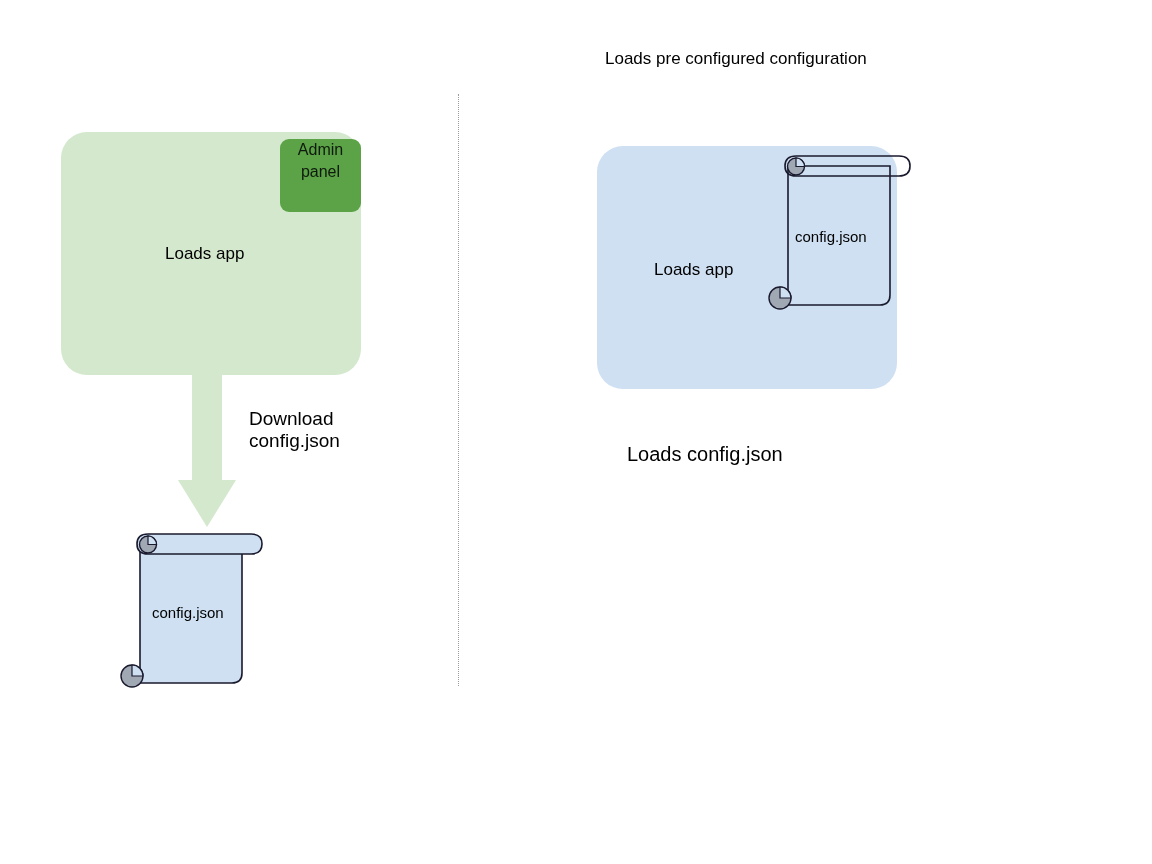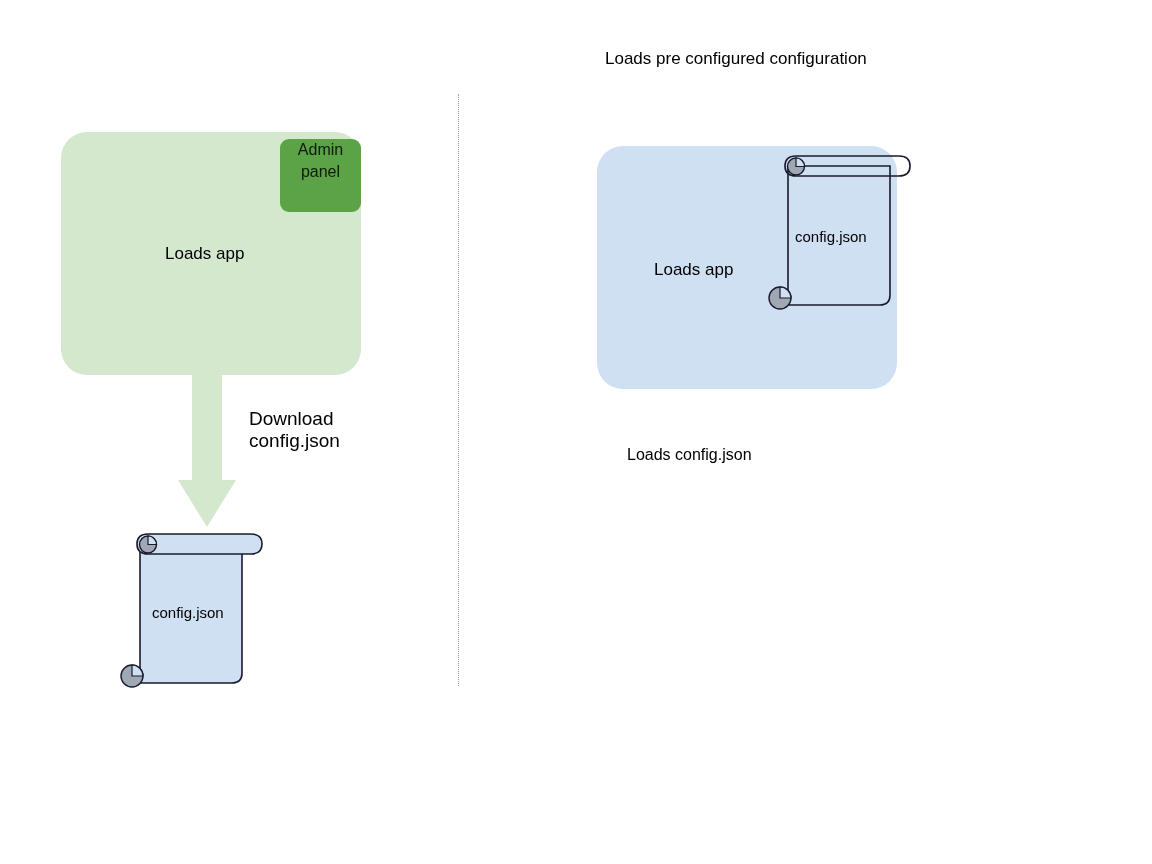--- a/index.html
+++ b/index.html
@@ -121,21 +121,21 @@
   #config-doc-left-label { left: 152px; top: 604px; }
 
   #config-doc-right { left: 766px; top: 148px; width: 150px; height: 165px; }
   #config-doc-right-label { left: 795px; top: 228px; }
 
   
   #loads-caption {
     position: absolute;
     left: 627px;
     top: 444px;
-    font-size: 16px;
+    font-size: 20px;
     line-height: 21px;
     white-space: nowrap;
     color: #000;
   }
 
   
   #title-left  { left: 77px;  top: 49px; }
   #title-right { left: 605px; top: 49px; }
 </style>
 </head>

